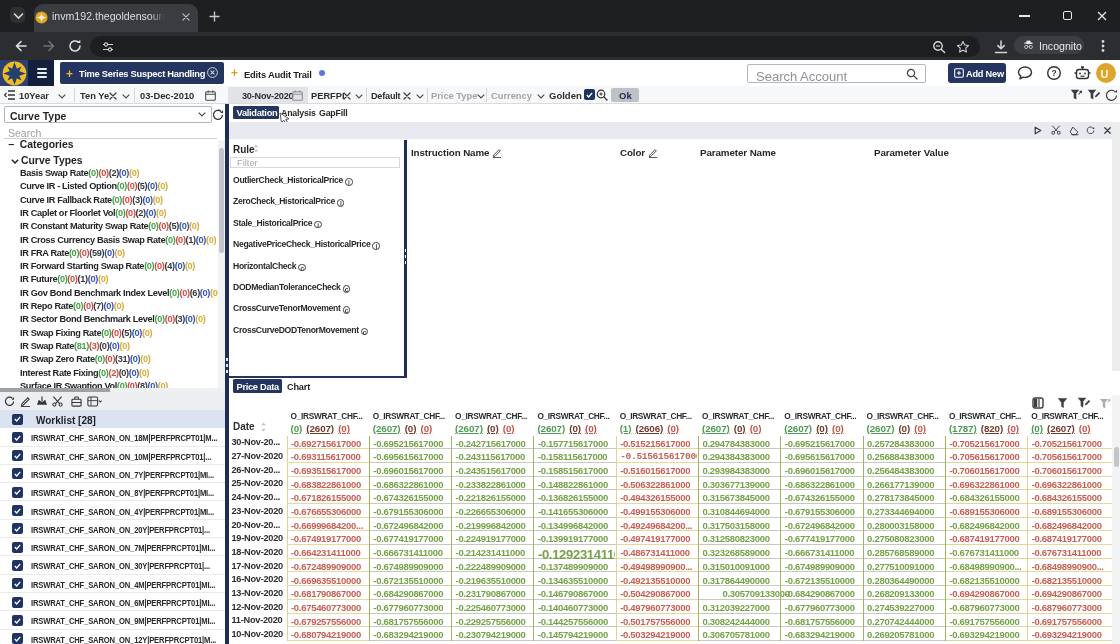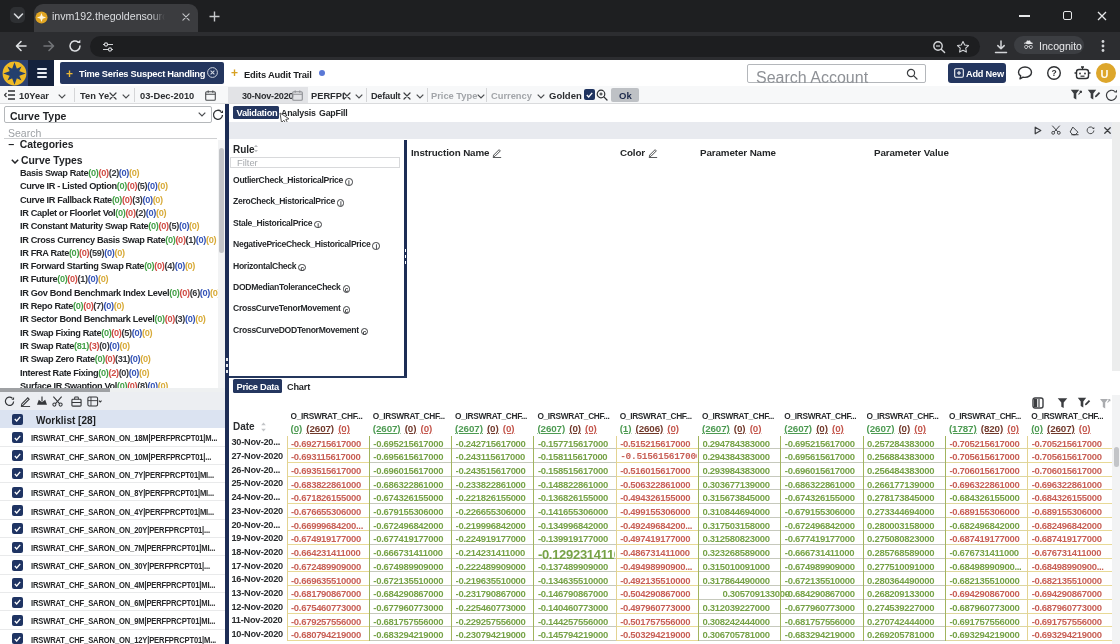--- a/index.html
+++ b/index.html
@@ -89,21 +89,21 @@
 <div class="abs b" style="left:66px;top:67px;font-size:12px;color:#e9b735;">+</div>
 <div class="abs b" style="left:79px;top:68.5px;font-size:9.3px;color:#ffffff;letter-spacing:-0.25px;">Time Series Suspect Handling</div>
 <svg class="abs" style="left:207px;top:67px;" width="11" height="11" viewBox="0 0 11 11">
       <circle cx="5.5" cy="5.5" r="4.9" fill="none" stroke="#cfd4de" stroke-width="1"></circle>
       <path d="M3.6 3.6 L7.4 7.4 M7.4 3.6 L3.6 7.4" stroke="#cfd4de" stroke-width="1.1"></path>
     </svg>
 <div class="abs b" style="left:231px;top:66px;font-size:12px;color:#d7a021;">+</div>
 <div class="abs b" style="left:244px;top:68.5px;font-size:9.4px;color:#1e2022;letter-spacing:-0.2px;">Edits Audit Trail</div>
 <div class="abs" style="left:319px;top:70px;width:6px;height:6px;border-radius:3px;background:#5a78d6;"></div>
 <div class="abs" style="left:747px;top:64px;width:179px;height:19px;border:1px solid #b4b7bb;border-radius:2px;background:#fff;"></div>
-<div class="abs" style="left:756px;top:69px;font-size:16px;color:#8e9196;">Search Account</div>
+<div class="abs" style="left:756px;top:69px;font-size:13px;color:#8e9196;">Search Account</div>
 <svg class="abs" style="left:906px;top:68px;" width="12" height="12" viewBox="0 0 12 12">
       <circle cx="5" cy="5" r="3.6" stroke="#3c3e41" stroke-width="1.2" fill="none"></circle>
       <path d="M7.8 7.8 L11 11" stroke="#3c3e41" stroke-width="1.2" stroke-linecap="round"></path>
     </svg>
 <div class="abs" style="left:948px;top:63px;width:58px;height:20px;background:#24365f;border-radius:3px;"></div>
 <svg class="abs" style="left:954px;top:68px;" width="10" height="10" viewBox="0 0 10 10">
       <rect x="0.7" y="0.7" width="8.6" height="8.6" rx="1.2" stroke="#fff" stroke-width="1.05" fill="none"></rect>
       <path d="M5 3 V7 M3 5 H7" stroke="#fff" stroke-width="1.05"></path>
     </svg>
 <div class="abs b" style="left:966px;top:68.5px;font-size:9.2px;color:#fff;letter-spacing:-0.2px;">Add New</div>

